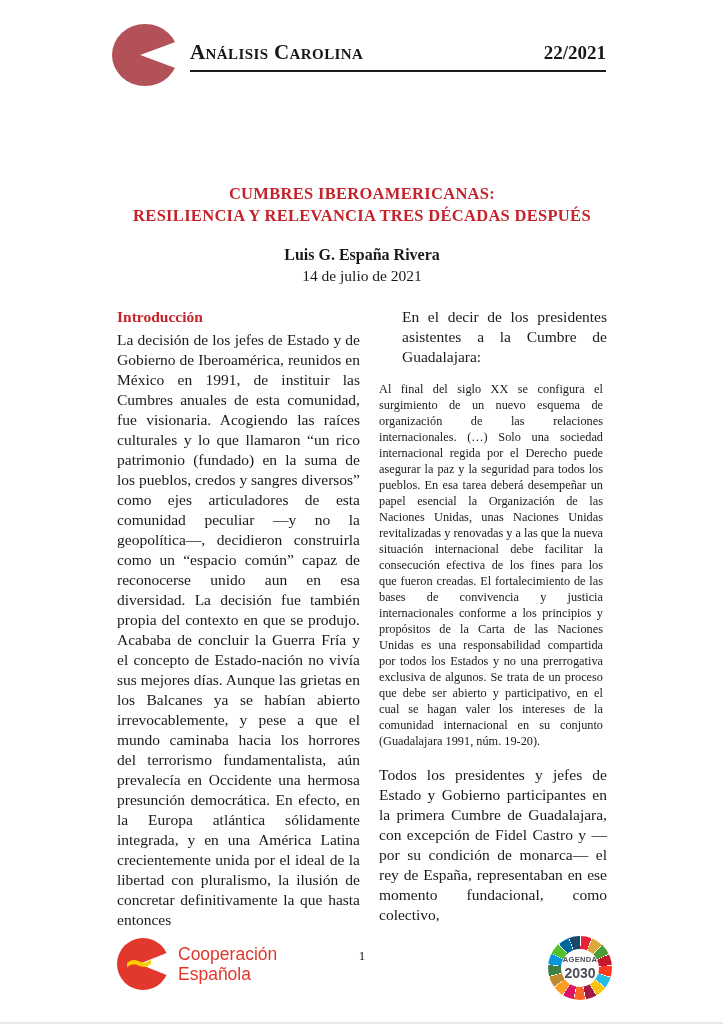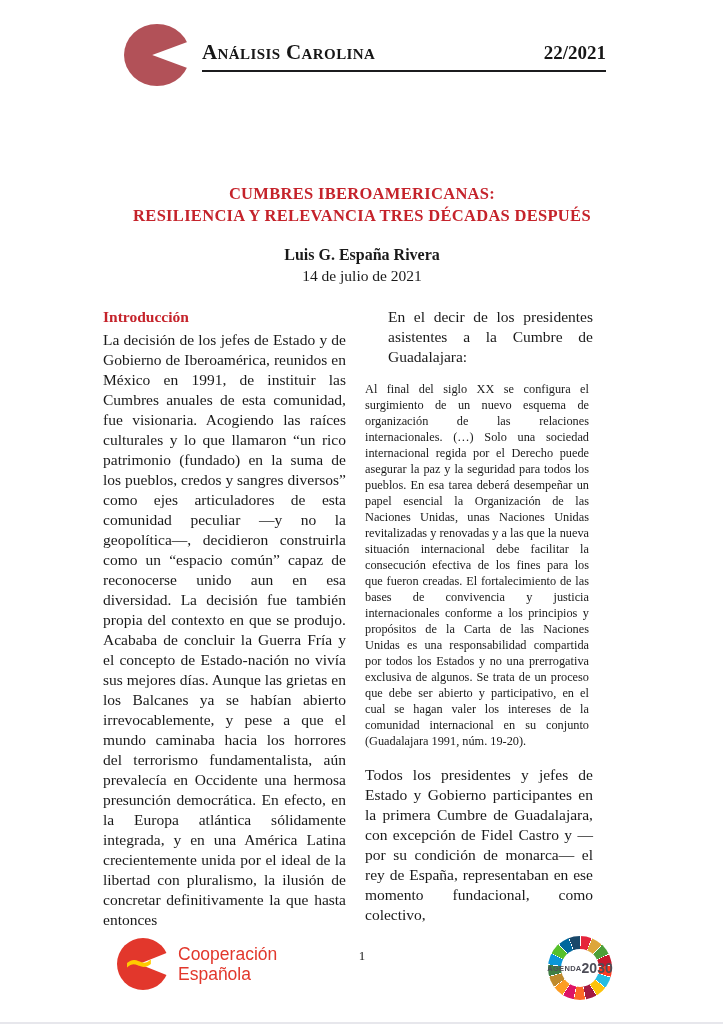--- a/index.html
+++ b/index.html
@@ -9,21 +9,21 @@
     height: 1024px;
     background: #ffffff;
     overflow: hidden;
     font-family: "Liberation Serif", serif;
     color: #1a1a1a;
   }
 
   
   .header {
     position: absolute;
-    top: 24px; left: 124px; right: 117px;
+    top: 24px; left: 112px; right: 117px;
     display: flex;
     align-items: flex-start;
   }
   .logo-c { position: relative; width: 68px; height: 63px; flex: 0 0 auto; margin-right: 10px; }
   .logo-c .disc { width: 66px; height: 62px; border-radius: 50%; background: var(--logo-maroon, #b25158); }
   .logo-c .notch {
     position: absolute; right: 2px; top: 50%;
     transform: translateY(-52%);
     width: 42px; height: 28px; background: #ffffff;
     clip-path: polygon(100% 0, 10% 50%, 100% 100%);
@@ -59,21 +59,21 @@
     font-weight: bold;
     letter-spacing: 0.3px;
     color: var(--accent-red, #c5232b);
   }
   .author { margin-top: 19px; font-weight: bold; font-size: 16px; }
   .date   { margin-top: 3px; font-size: 15.5px; text-align: center; }
 
   
   .columns {
     position: absolute;
-    top: 307px; left: 103px; width: 490px;
+    top: 307px; left: 117px; width: 490px;
     display: flex;
     justify-content: center;
   }
   .col-left  { width: 243px; margin-right: 19px; }
   .col-right { width: 228px; }
   .columns p {
     margin: 0;
     font-size: 15.5px;
     line-height: 20px;
     text-align: justify;
@@ -134,21 +134,21 @@
   .sdg-wheel {
     position: absolute;
     top: 936px; left: 548px;
     width: 64px; height: 64px;
     border-radius: 50%;
     background: #cccccc; 
   }
   .sdg-center {
     position: absolute; inset: 13px;
     border-radius: 50%; background: #ffffff;
-    display: flex; flex-direction: row; align-items: center; justify-content: center;
+    display: flex; flex-direction: column; align-items: center; justify-content: center;
     font-family: "Liberation Sans", sans-serif;
     font-weight: bold; color: #4d4d57;
   }
   .sdg-center .l1 { font-size: 7.5px; letter-spacing: 0.3px; }
   .sdg-center .l2 { font-size: 14px; margin-top: 0.5px; }
 
   .bottom-rule {
     position: absolute; left: 0; right: 0; bottom: 0;
     height: 2px; background: #e7e7ec;
   }

